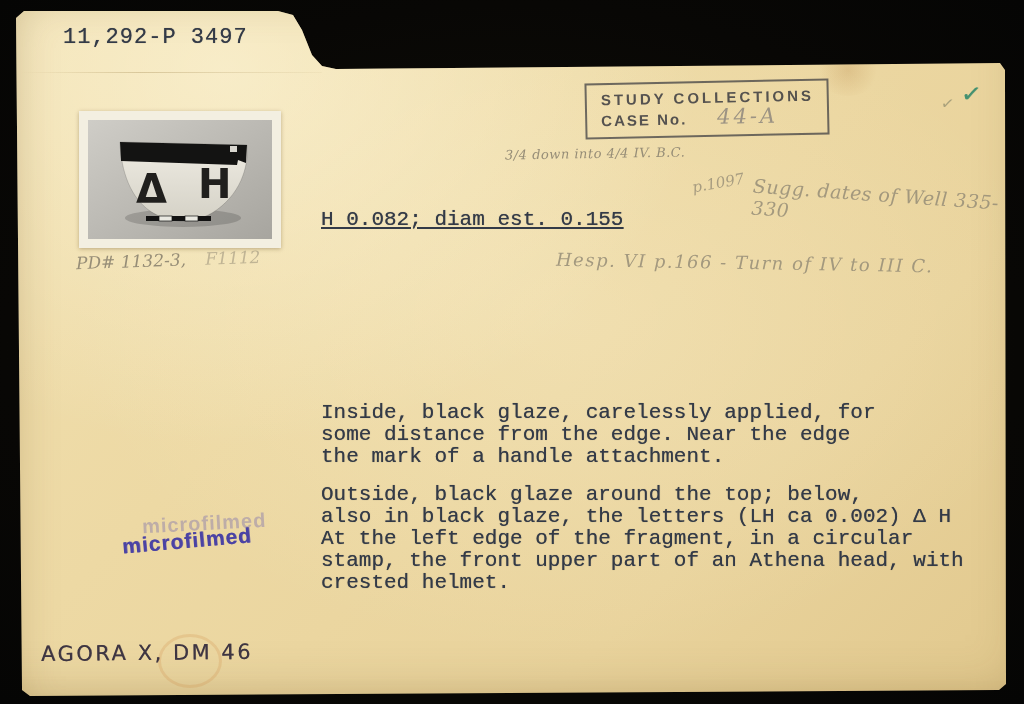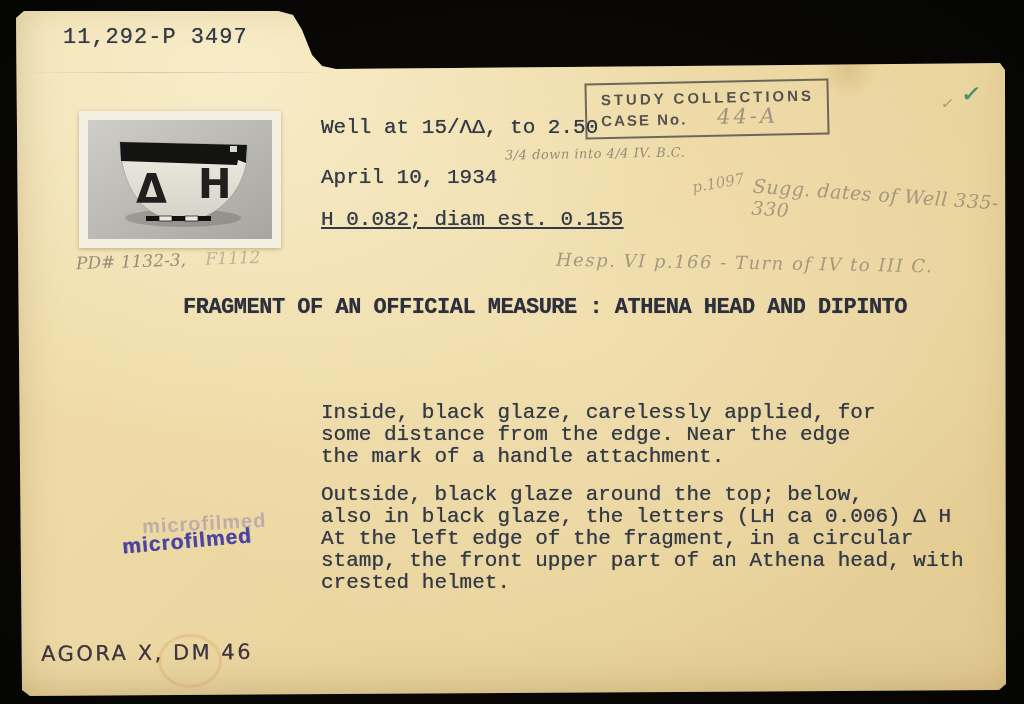--- a/index.html
+++ b/index.html
@@ -119,48 +119,46 @@
         <rect x="110" y="96" width="13" height="5" fill="#121212"></rect>
       </g>
     </svg>
   </div>
 
   <div class="pencil" style="left:76px;top:250px;font-size:17px;transform:rotate(-2deg);">
     <span>PD# 1132-3,</span>
     <span style="opacity:0.55;margin-left:14px;">F1112</span>
   </div>
 
-  <div class="typed" style="left:321px;top:93px;line-height:23px;"><br><span>Well at 15/ΛΔ, to 2.50</span></div>
+  <div class="typed" style="left:321px;top:93px;line-height:23px;"><br></div>
 
   <div class="pencil" style="left:505px;top:146px;font-size:13px;transform:rotate(-1deg);letter-spacing:0.5px;">3/4 down into 4/4 IV. B.C.</div>
 
-  <div class="typed" style="left:321px;top:167px;">April 10, 1934</div>
 
   <div class="typed" style="left:321px;top:209px;text-decoration:underline;">H 0.082; diam est. 0.155</div>
 
   <div class="stampbox">
     <div class="l1">STUDY COLLECTIONS</div>
     <div class="l2">CASE No.</div>
     <div class="case-val">44-A</div>
   </div>
 
   <div class="pencil" style="left:692px;top:174px;font-size:15px;transform:rotate(-10deg);opacity:0.8;">p.1097</div>
   <div class="pencil" style="left:752px;top:184px;font-size:19px;transform:rotate(4deg);letter-spacing:0.5px;opacity:0.85;">Sugg. dates of Well 335-330</div>
   <div class="pencil" style="left:556px;top:252px;font-size:18px;transform:rotate(1deg);letter-spacing:1.5px;opacity:0.85;">Hesp. VI  p.166 - Turn of IV to III C.</div>
 
   <div class="check check-faint">✓</div>
   <div class="check check-green">✓</div>
 
-  <div class="typed typed-title" style="left:183px;top:297px;">FRAGMENT OF AN OFFICIAL MEASURE : ATHENA HEAD AND DIPINTO</div>
 
   <div class="typed" style="left:321px;top:402px;">Inside, black glaze, carelessly applied, for
 some distance from the edge.  Near the edge
 the mark of a handle attachment.</div>
   <div class="typed" style="left:321px;top:484px;">Outside, black glaze around the top; below,
-also in black glaze, the letters (LH ca 0.006)  Δ H
+also in black glaze, the letters (LH ca 0.002)  Δ H
 At the left edge of the fragment, in a circular
 stamp, the front upper part of an Athena head, with
 crested helmet.</div>
 
   <div class="microfilm mf-faint">microfilmed</div>
   <div class="microfilm mf-dark">microfilmed</div>
 
   <div class="bottom-ref">AGORA X, DM 46</div>
 </div>
 

